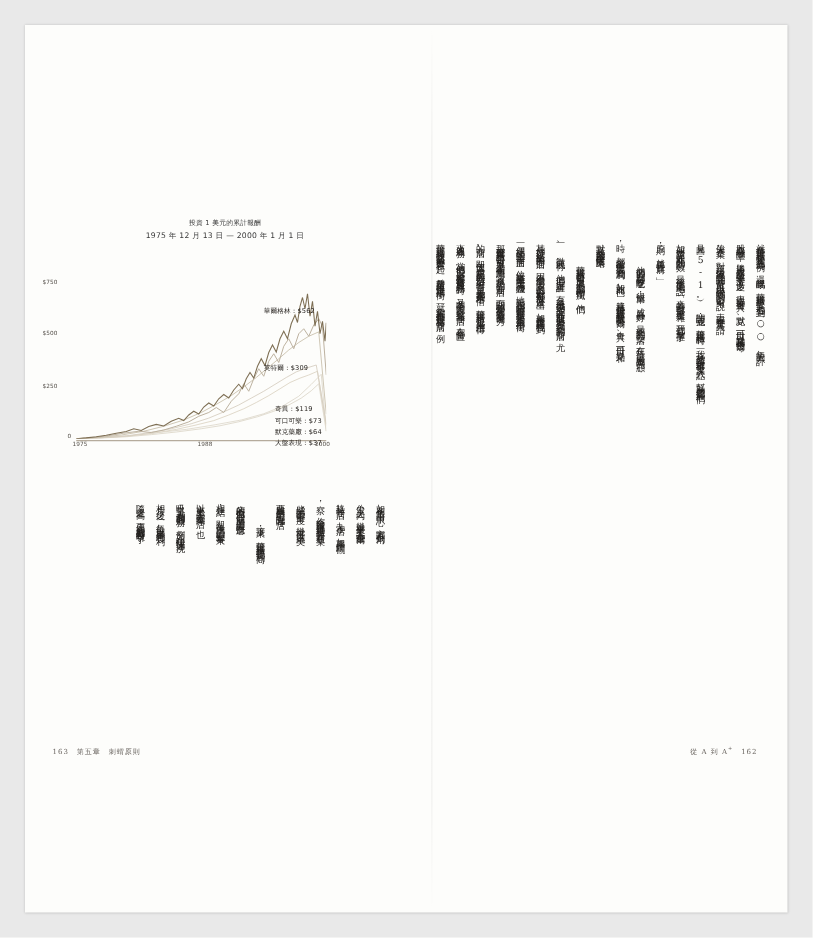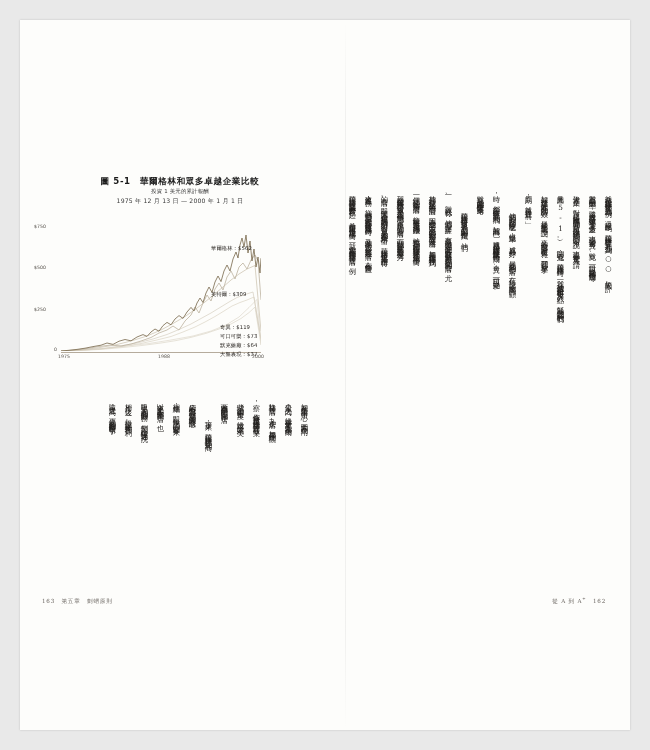--- a/index.html
+++ b/index.html
@@ -69,21 +69,20 @@
   #footer-right{right:24px;}
   #footer-right sup{font-size:4px;vertical-align:super;}
 </style>
 </head>
 <body>
 
 <div id="spread">
   <div id="gutter"></div>
 
   <div id="figure">
-    <div id="fig-title">圖 5-1　華爾格林和眾多卓越企業比較</div>
     <div id="fig-sub1">投資 1 美元的累計報酬</div>
     <div id="fig-sub2">1975 年 12 月 13 日 — 2000 年 1 月 1 日</div>
 
     <div id="plotwrap">
 
       <div class="ytick" style="top:1px">$750</div>
       <div class="ytick" style="top:42px">$500</div>
       <div class="ytick" style="top:84px">$250</div>
       <div class="ytick" style="top:124px;left:24px">0</div>
 

